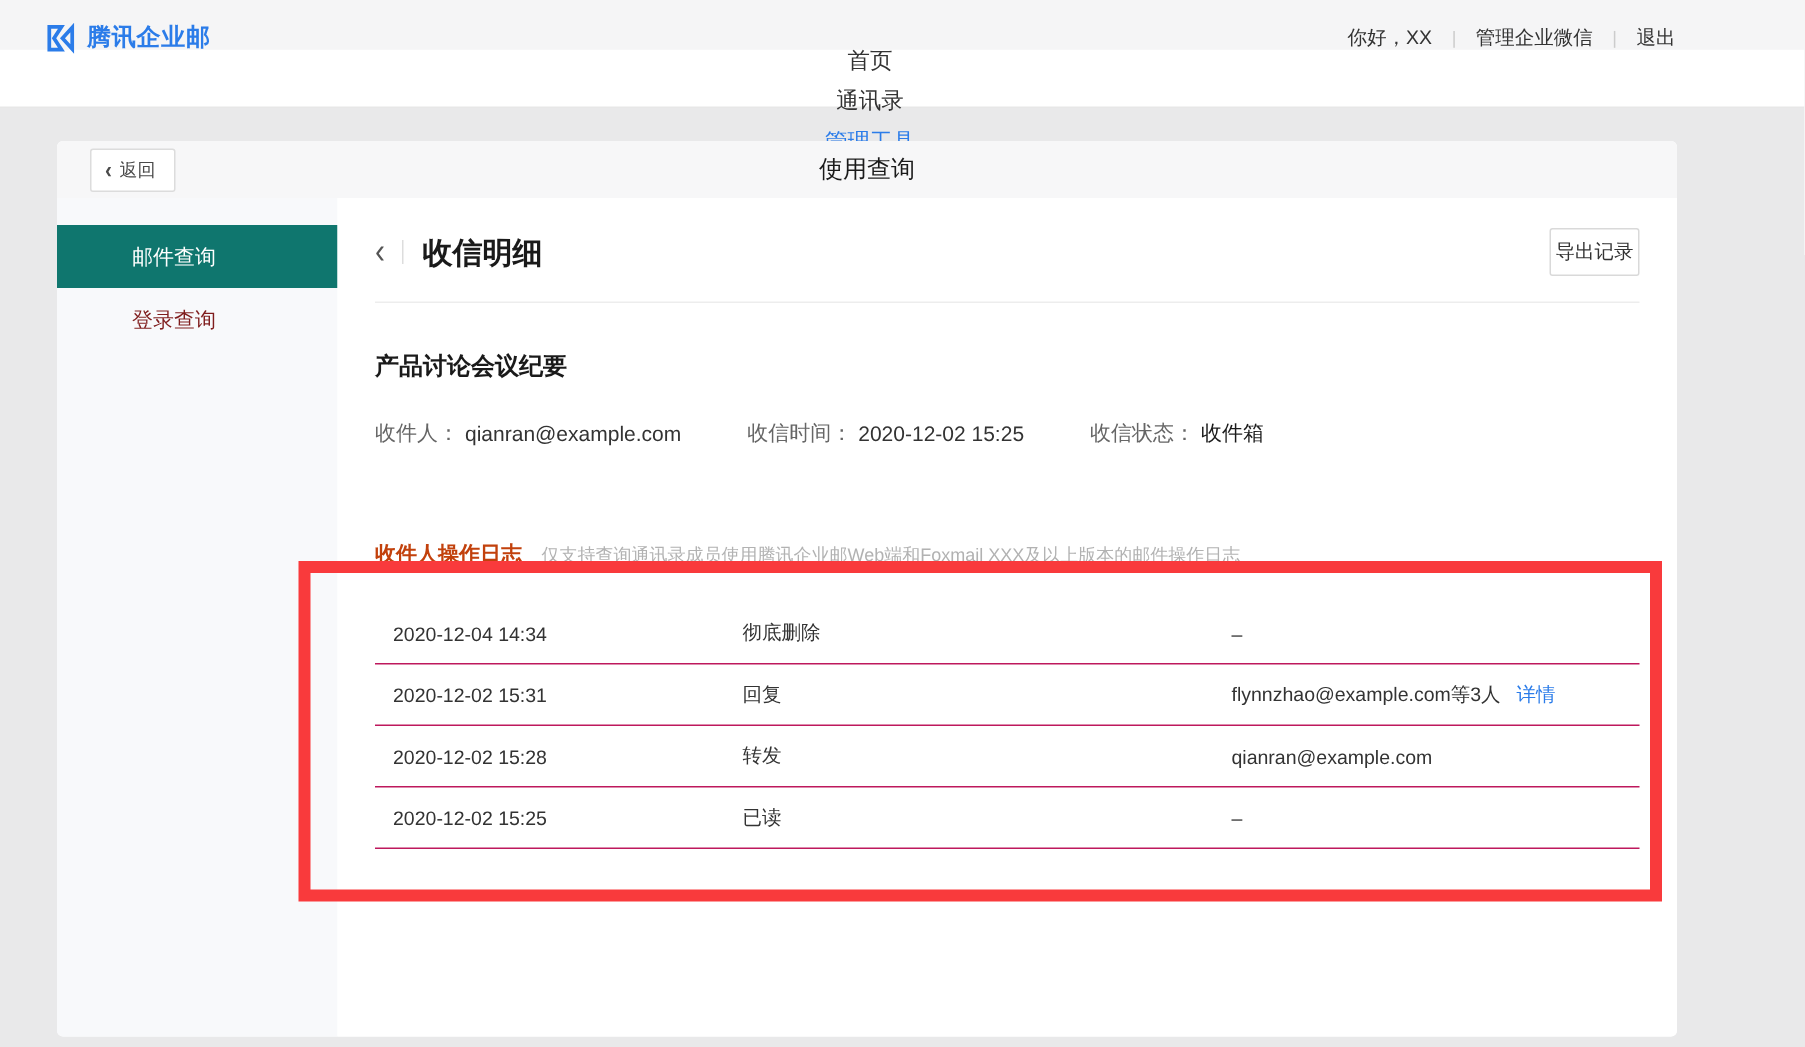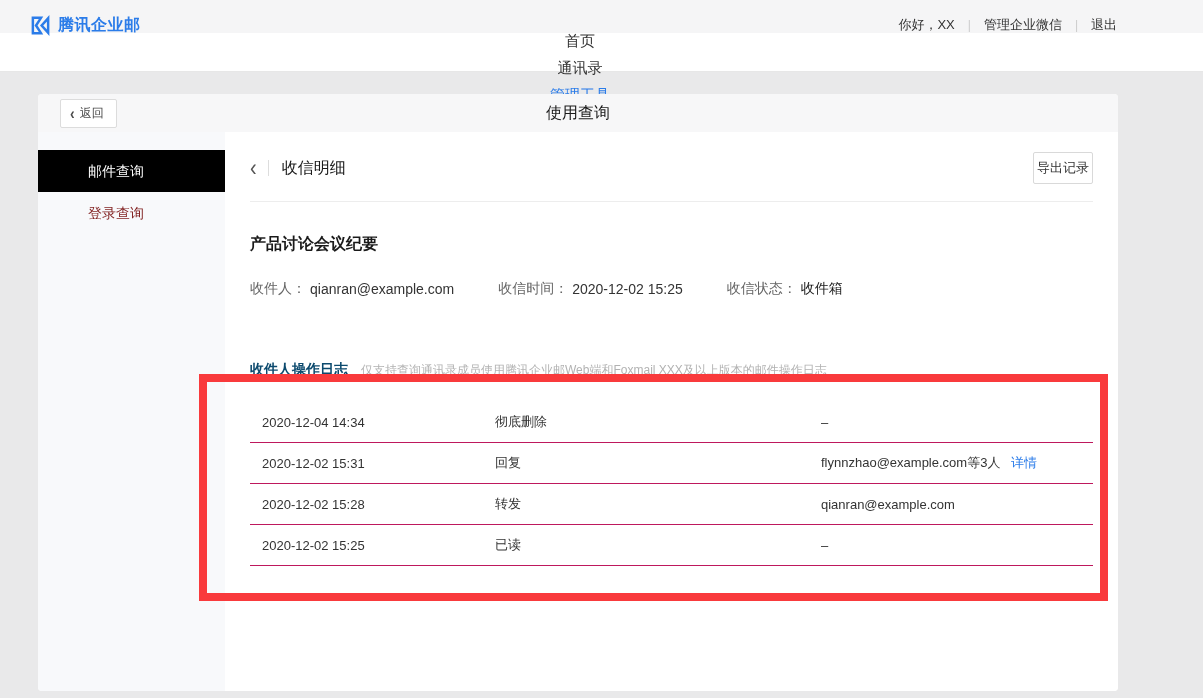--- a/index.html
+++ b/index.html
@@ -55,40 +55,40 @@
     position:absolute; left:0; right:0; text-align:center;
     font-size:16px; color:#1a1a1a; font-weight:500; pointer-events:none;
   }
   .panel-body { display:flex; height:559px; }
   
   .sidebar { width:187px; background:#f8f9fb; padding-top:18px; border-radius:0 0 0 4px; }
   .side-item {
     height:42px; line-height:42px; padding-left:50px;
     font-size:14px; color:#7f1d1d; cursor:pointer;
   }
-  .side-item.active { background:#000000; color:#fff; }
+  .side-item.active { background:#0f766e; color:#fff; }
   
   .content { flex:1; background:#fff; padding:20px 25px 0 25px; border-radius:0 0 4px 0; }
   .content-head { display:flex; align-items:center; }
   .head-chev { font-size:20px; color:#555; cursor:pointer; line-height:1; transform:scaleY(1.2); }
   .head-divider { width:1px; height:16px; background:#ddd; margin:0 13px 0 11px; }
-  .content-title { font-size:16px; font-weight:normal; color:#1a1a1a; }
+  .content-title { font-size:20px; font-weight:bold; color:#1a1a1a; }
   .export-btn {
     margin-left:auto; padding:6px 3px; background:#fff;
     border:1px solid #d9d9d9; border-radius:2px; font-size:13px; color:#333; cursor:pointer;
   }
   .rule { border:none; border-top:1px solid #ededed; margin-top:17px; }
   .subject { margin-top:32px; font-size:16px; font-weight:bold; color:#1a1a1a; }
   .meta-row { margin-top:25px; display:flex; font-size:14px; }
   .meta-item { margin-right:44px; display:flex; align-items:center; }
   .meta-label { color:#666; }
   .meta-value { color:#333; margin-left:4px; }
   .meta-value.strong { color:#1a1a1a; }
   .log-head { margin-top:63px; display:flex; align-items:baseline; }
-  .log-title { font-size:14px; font-weight:bold; color:#0c4a6e;text-align:center; }
+  .log-title { font-size:14px; font-weight:bold; color:#c2410c;text-align:center; }
   .log-note { margin-left:13px; font-size:12px; color:#b2b2b2; }
   
   .op-table { margin-top:23px; width:100%; }
   .t-header { display:flex; height:27px; background:#f8f9fb; align-items:center; }
   .t-hcell { font-size:13px; color:#999; padding-left:12px; position:relative; }
   .t-hcell:not(:first-child)::before {
     content:""; position:absolute; left:0; top:50%; transform:translateY(-50%);
     width:1px; height:14px; background:#e2e2e4;
   }
   .t-row { display:flex; height:41px; align-items:center; border-bottom:1px solid #be185d; font-size:13px; color:#333;gap:28px; }

